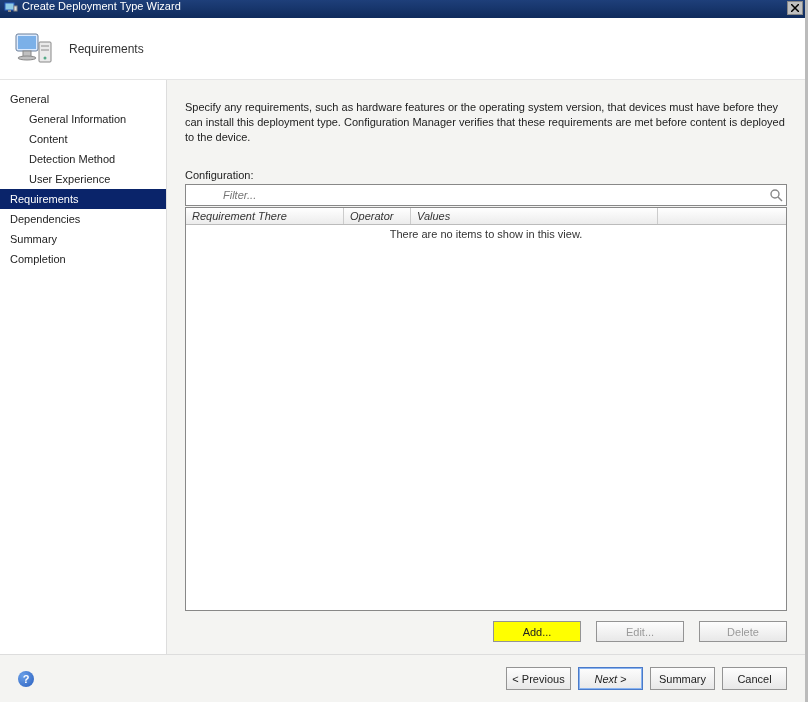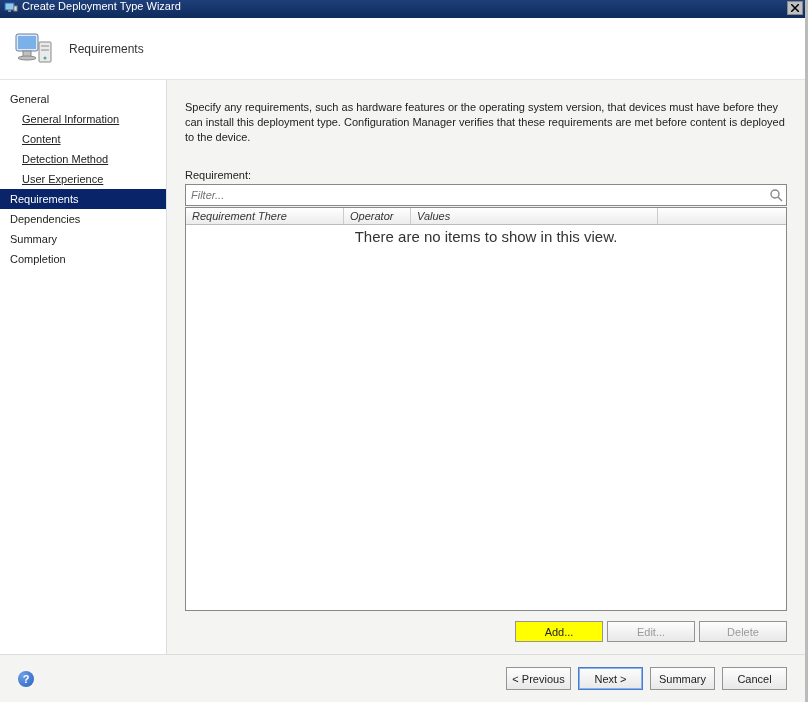--- a/index.html
+++ b/index.html
@@ -76,21 +76,21 @@
       background: #fff;
       border-right: 1px solid #ddd;
       padding-top: 9px;
     }
     .side-item {
       padding: 4px 10px;
       color: #222;
       cursor: pointer;
       font-size: 11px;
     }
-    .side-item.indent { padding-left: 22px; text-decoration: underline; }
+    .side-item.indent { padding-left: 29px; }
     .side-item.active {
       background: #0a246a;
       color: #fff;
     }
     .main {
       flex: 1;
       background: #f4f4f2;
       padding: 20px 18px 12px 18px;
       display: flex;
       flex-direction: column;
@@ -112,20 +112,21 @@
       color: #222;
       margin-bottom: 3px;
     }
     .filter-wrap {
       display: flex;
       align-items: center;
       background: #fff;
       border: 1px solid #888;
       height: 22px;
       margin-bottom: 1px;
+      padding-left: 32px;
     }
     .filter-input {
       flex: 1;
       border: none;
       outline: none;
       padding: 2px 5px;
       font-family: inherit;
       font-size: 11px;
       font-style: italic;
       color: #888;
@@ -160,27 +161,27 @@
     .gh1 { width: 158px; }
     .gh2 { width: 67px; }
     .gh3 { width: 247px; }
     .gh4 { flex: 1; border-right: none; }
     .grid-body {
       flex: 1;
       display: flex;
       align-items: flex-start;
       justify-content: center;
       padding-top: 3px;
-      font-size: 15px;
+      font-size: 11px;
       color: #333;
     }
     .grid-actions {
       display: flex;
       justify-content: flex-end;
-      gap: 4px;
+      gap: 15px;
       margin-top: 10px;
     }
     .btn {
       width: 88px;
       height: 21px;
       background: linear-gradient(to bottom, #fdfdfd 0%, #e8e8e8 100%);
       border: 1px solid #949494;
       font-family: inherit;
       font-size: 11px;
       cursor: pointer;
@@ -207,21 +208,21 @@
       background: radial-gradient(circle at 30% 30%, #6aa0e8, #2a5fbf);
       color: #fff;
       font-size: 11px;
       display: flex;
       align-items: center;
       justify-content: center;
       font-weight: bold;
       margin-right: auto;
     }
     .footer .btn { width: 65px; height: 23px; margin-left: 7px; }
-    .footer .btn.default { border: 1px solid #4a7ac8; box-shadow: 0 0 0 1px #88b3f0 inset; }
+    .footer .btn.default { border: 1px solid #4a7ac8; box-shadow: 0 0 0 1px #88b3f0 inset; font-style: italic; }
   </style>
 </head>
 <body>
 
 <div class="window">
 
   <div class="titlebar">
     <span class="titlebar-icon">
       <svg viewBox="0 0 14 14">
           <rect x="1" y="3" width="9" height="7" fill="#8ecae6" stroke="#2a5fbf"></rect>
@@ -262,21 +263,21 @@
       <div class="side-item indent">Detection Method</div>
       <div class="side-item indent">User Experience</div>
       <div class="side-item active">Requirements</div>
       <div class="side-item">Dependencies</div>
       <div class="side-item">Summary</div>
       <div class="side-item">Completion</div>
     </div>
 
     <div class="main">
       <p class="description">Specify any requirements, such as hardware features or the operating system version, that devices must have before they can install this deployment type. Configuration Manager verifies that these requirements are met before content is deployed to the device.</p>
-      <div class="req-label">Requirement:</div>
+      <div class="req-label">Configuration:</div>
 
       <div class="filter-wrap">
         <input class="filter-input" type="text" placeholder="Filter..." style="">
         <span class="search-icon">
           <svg width="14" height="14" viewBox="0 0 14 14">
               <circle cx="6" cy="6" r="4" fill="none" stroke="#888" stroke-width="1.4"></circle>
               <line x1="9" y1="9" x2="13" y2="13" stroke="#888" stroke-width="1.4"></line>
             </svg>
         </span>
       </div>

